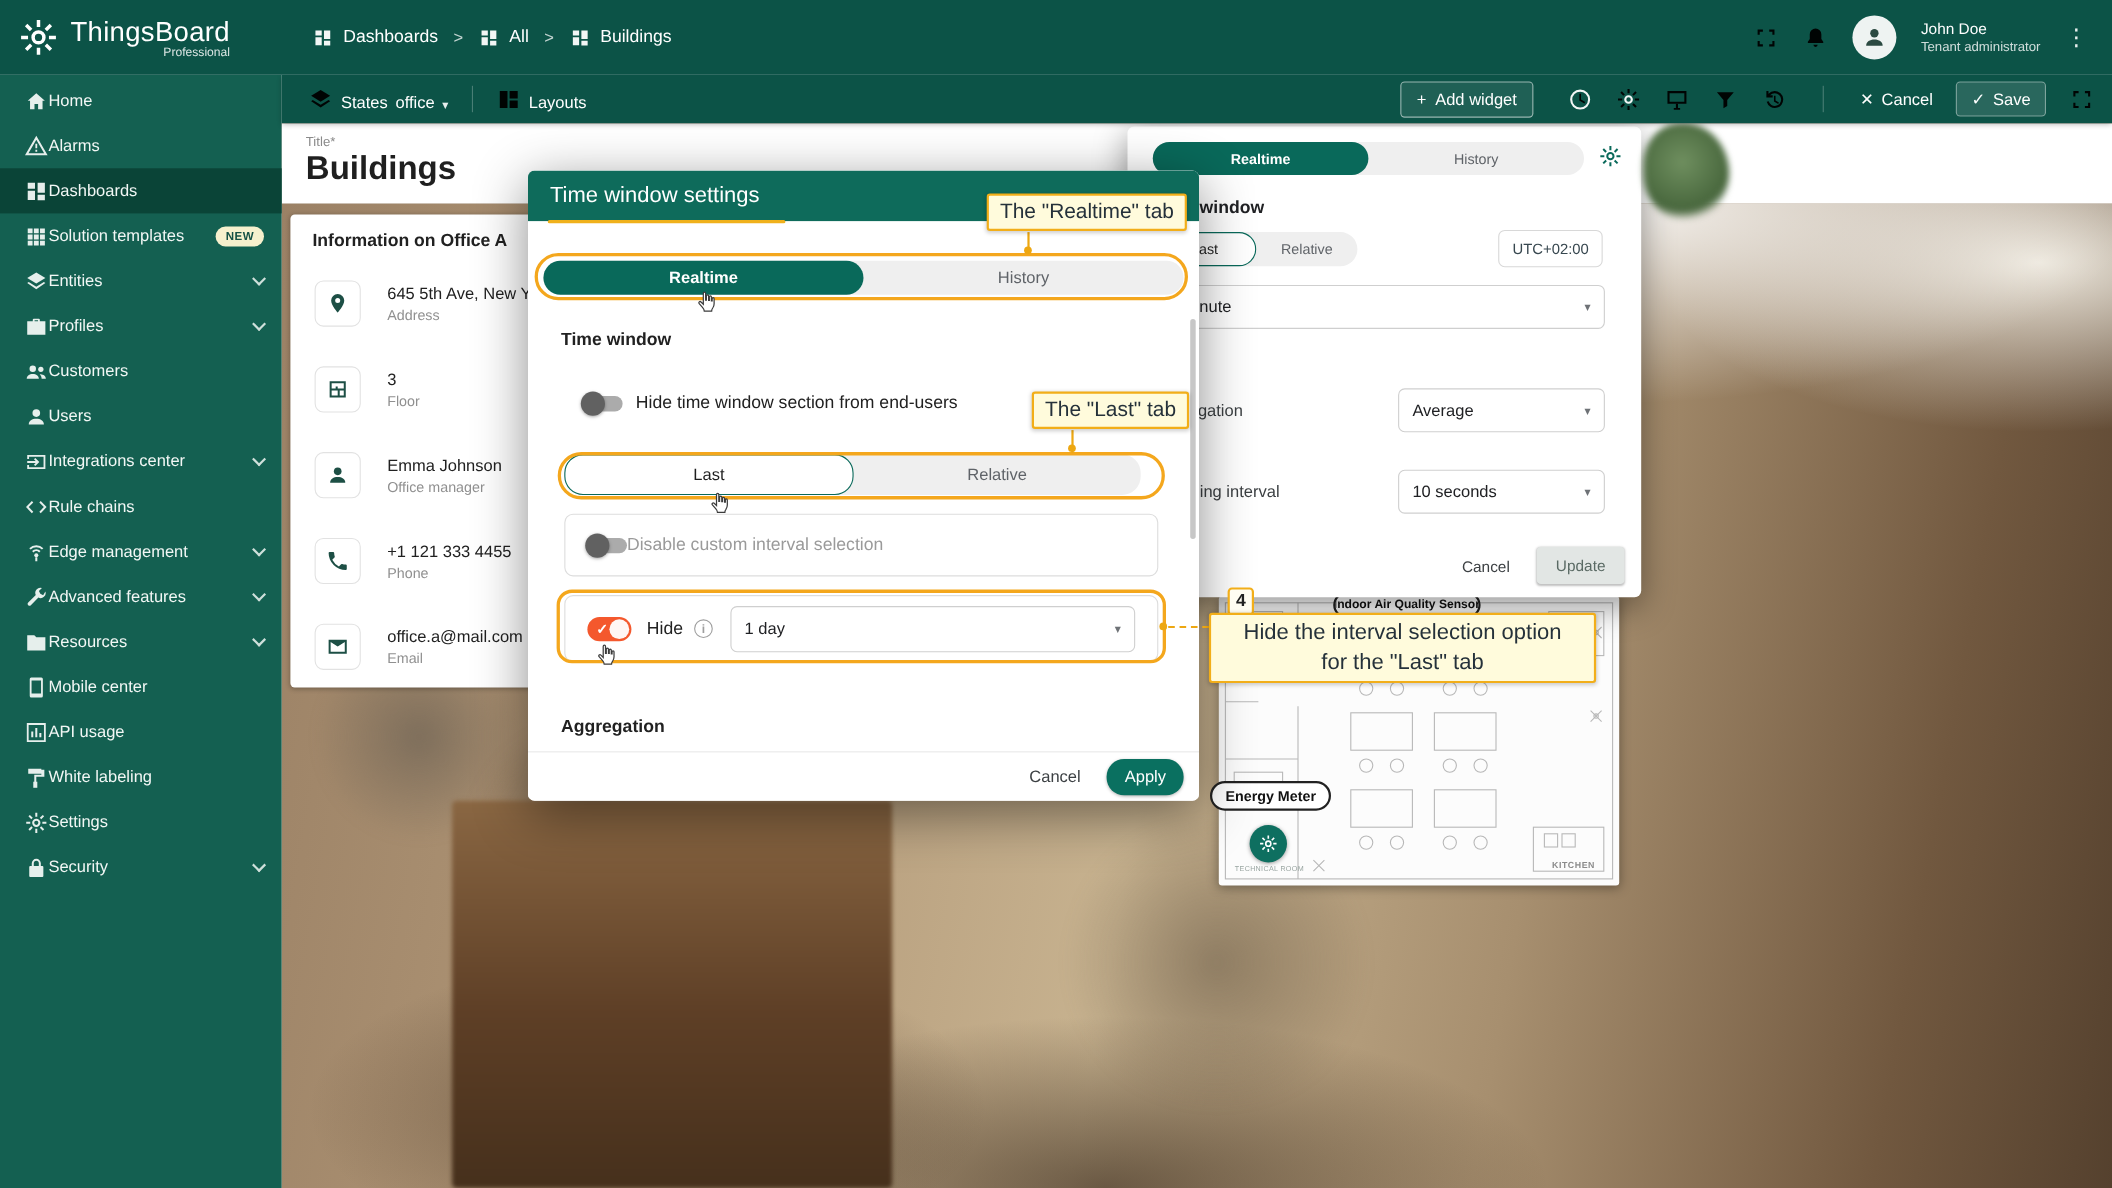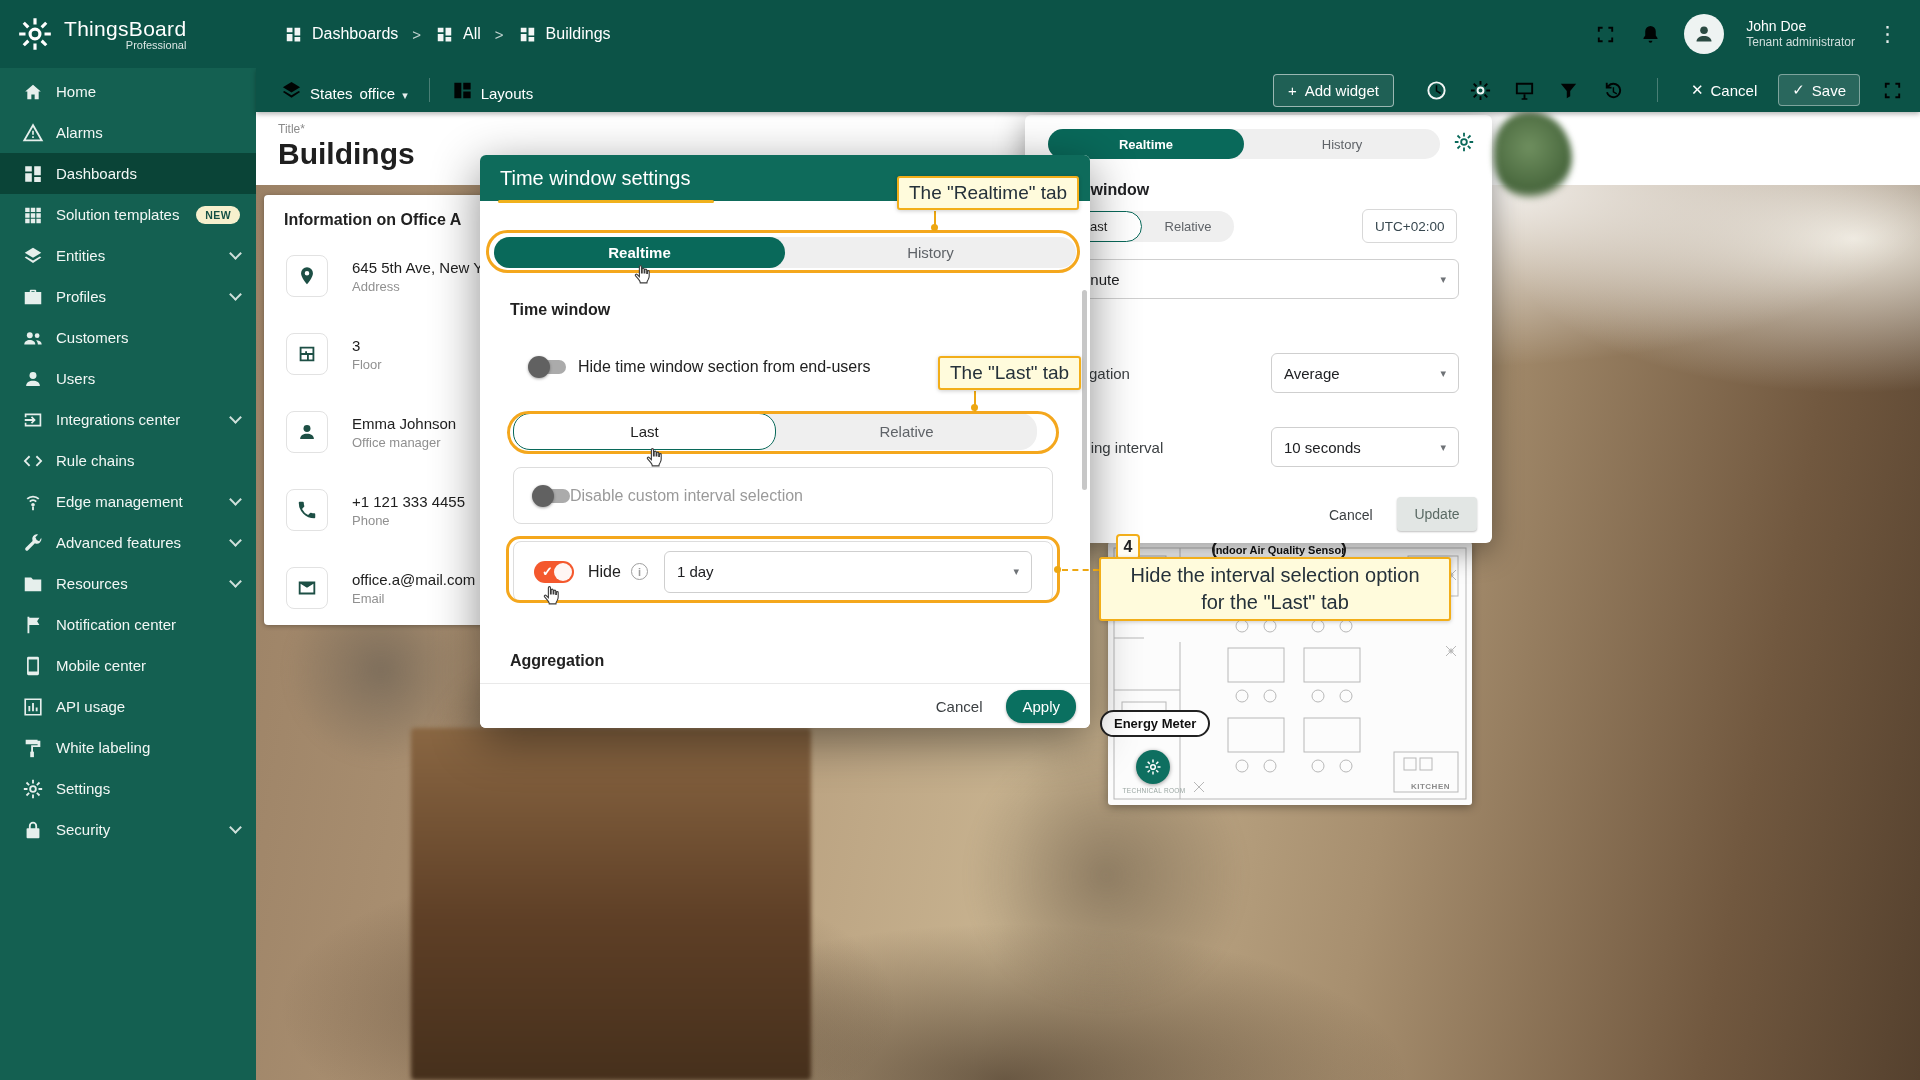--- a/index.html
+++ b/index.html
@@ -4,21 +4,21 @@
 <style>
 *{box-sizing:border-box;margin:0;padding:0}
 html,body{width:1920px;height:1080px;overflow:hidden;font-family:"Liberation Sans",sans-serif;background:#fff}
 .ic{width:22px;height:22px;fill:currentColor;display:block}
 
 
 .top{height:68px;background:#0c5347;display:flex;align-items:center;color:#fff;padding:0 22px 0 16px;position:relative;z-index:20}
 .logo{display:flex;align-items:center;gap:10px;width:238px}
 .logo .ic{width:38px;height:38px}
 .logo-text{display:flex;flex-direction:column}
-.logo-title{font-size:21px;font-weight:500;letter-spacing:.3px}
+.logo-title{font-size:25px;font-weight:500;letter-spacing:.3px}
 .logo-sub{font-size:11px;opacity:.85;align-self:flex-end;margin-top:-2px}
 .crumbs{display:flex;align-items:center;margin-left:30px;font-size:16px}
 .crumb{display:flex;align-items:center;gap:9px}
 .crumb .ic{width:19px;height:19px;opacity:.95}
 .crumb-sep{opacity:.75;font-size:15px;margin:0 14px}
 .top-right{margin-left:auto;display:flex;align-items:center;gap:22px}
 .tb-ic{width:23px;height:23px;opacity:.95;color:#fff}
 .avatar{width:40px;height:40px;border-radius:50%;background:#eef3f2;color:#2b4a42;display:flex;align-items:center;justify-content:center}
 .avatar .ic{width:24px;height:24px}
 .user-block{line-height:1.3}
@@ -32,21 +32,21 @@
 .vdiv{width:1px;height:24px;background:rgba(255,255,255,.25);margin:0 12px}
 .car{font-size:11px;opacity:.9}
 .tb-right{margin-left:auto;display:flex;align-items:center;gap:21px}
 .btn-addw{display:flex;align-items:center;gap:8px;border:1px solid rgba(255,255,255,.55);background:rgba(255,255,255,.08);border-radius:4px;padding:7px 14px;font-size:15px;margin-right:10px}
 .btn-ghost{display:flex;align-items:flex-end;gap:7px;font-size:15px}
 .btn-save{display:flex;align-items:center;gap:7px;font-size:15px;background:rgba(255,255,255,.12);border:1px solid rgba(255,255,255,.4);border-radius:4px;padding:6px 13px}
 
 
 .shell{display:flex;height:1012px}
 .sidebar{width:256px;background:#146051;color:#f2f7f5;display:flex;flex-direction:column;padding-top:3px;z-index:10;flex:none}
-.nav-item{height:41px;display:flex;align-items:center;padding:0 16px 0 22px;gap:12px;font-size:15px}
+.nav-item{height:41px;display:flex;align-items:center;padding:0 16px 0 22px;gap:0;font-size:15px}
 .nav-item.active{background:#0a4437}
 .nav-icon{width:22px;height:22px;flex:none;opacity:.95}
 .nav-label{white-space:nowrap}
 .badge-new{margin-left:auto;background:#f6f0cd;color:#145045;font-size:10.5px;font-weight:700;padding:3px 9px;border-radius:10px;letter-spacing:.4px}
 .chev{margin-left:auto;width:9px;height:9px;border-right:2px solid #cfe0db;border-bottom:2px solid #cfe0db;transform:rotate(45deg);margin-top:-5px;flex:none}
 
 
 .main{flex:1;display:flex;flex-direction:column;min-width:0}
 .content{position:relative;flex:1;overflow:hidden;background:#8f7a60}
 .title-strip{position:absolute;left:0;top:0;width:100%;height:73px;background:#fff;z-index:1;padding:10px 0 0 22px}
@@ -408,28 +408,20 @@
           <svg class="ic">
             <use href="#i-folder"></use>
           </svg>
         </span>
         <span class="nav-label">Resources</span>
         <span class="chev"></span>
       </div>
     <div class="nav-item">
         <span class="nav-icon">
           <svg class="ic">
-            <use href="#i-flag"></use>
-          </svg>
-        </span>
-        <span class="nav-label">Notification center</span>
-      </div>
-    <div class="nav-item">
-        <span class="nav-icon">
-          <svg class="ic">
             <use href="#i-mobile"></use>
           </svg>
         </span>
         <span class="nav-label">Mobile center</span>
       </div>
     <div class="nav-item">
         <span class="nav-icon">
           <svg class="ic">
             <use href="#i-chart"></use>
           </svg>

